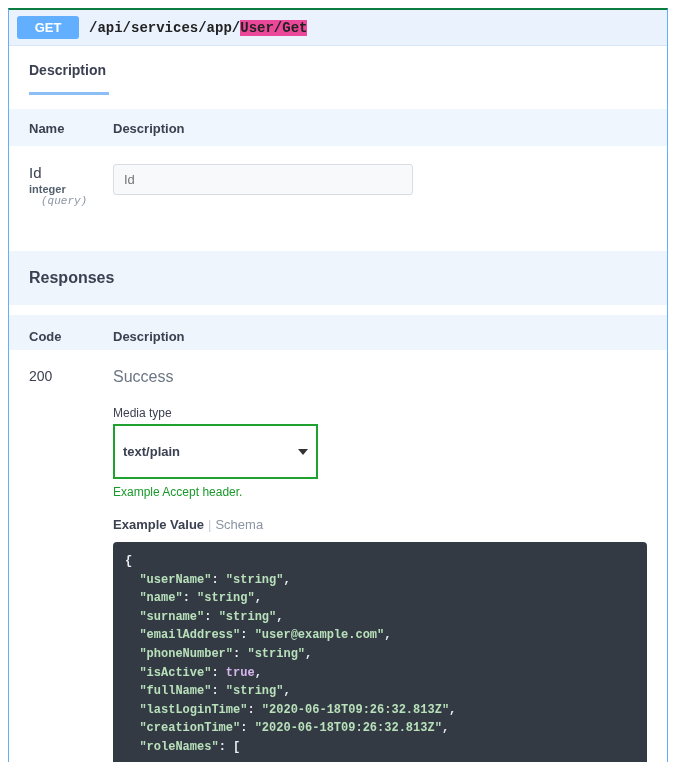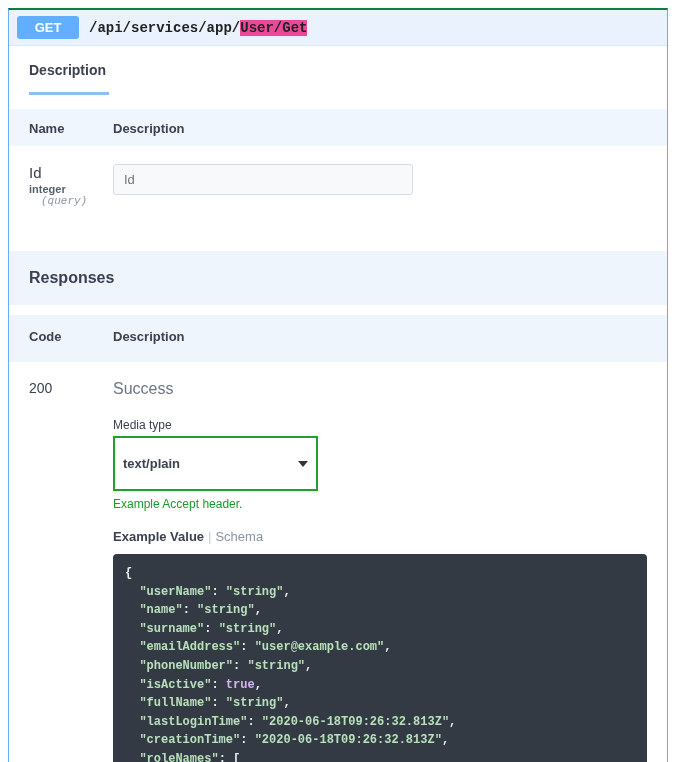--- a/index.html
+++ b/index.html
@@ -85,21 +85,21 @@
     color: #888;
   }
   .responses-bar {
     background: #eef5fd;
     padding: 18px 20px;
     font-weight: 700;
     font-size: 16px;
   }
   .resp-head {
     display: flex;
-    padding: 14px 20px 18px 20px;
+    padding: 14px 20px 6px 20px;
     background: #eef5fd;
     font-weight: 700;
     font-size: 13px;
     justify-content: space-between;
   }
   .resp-row {
     display: flex;
     padding: 18px 20px 20px 20px;
     align-items: flex-start;
   }

